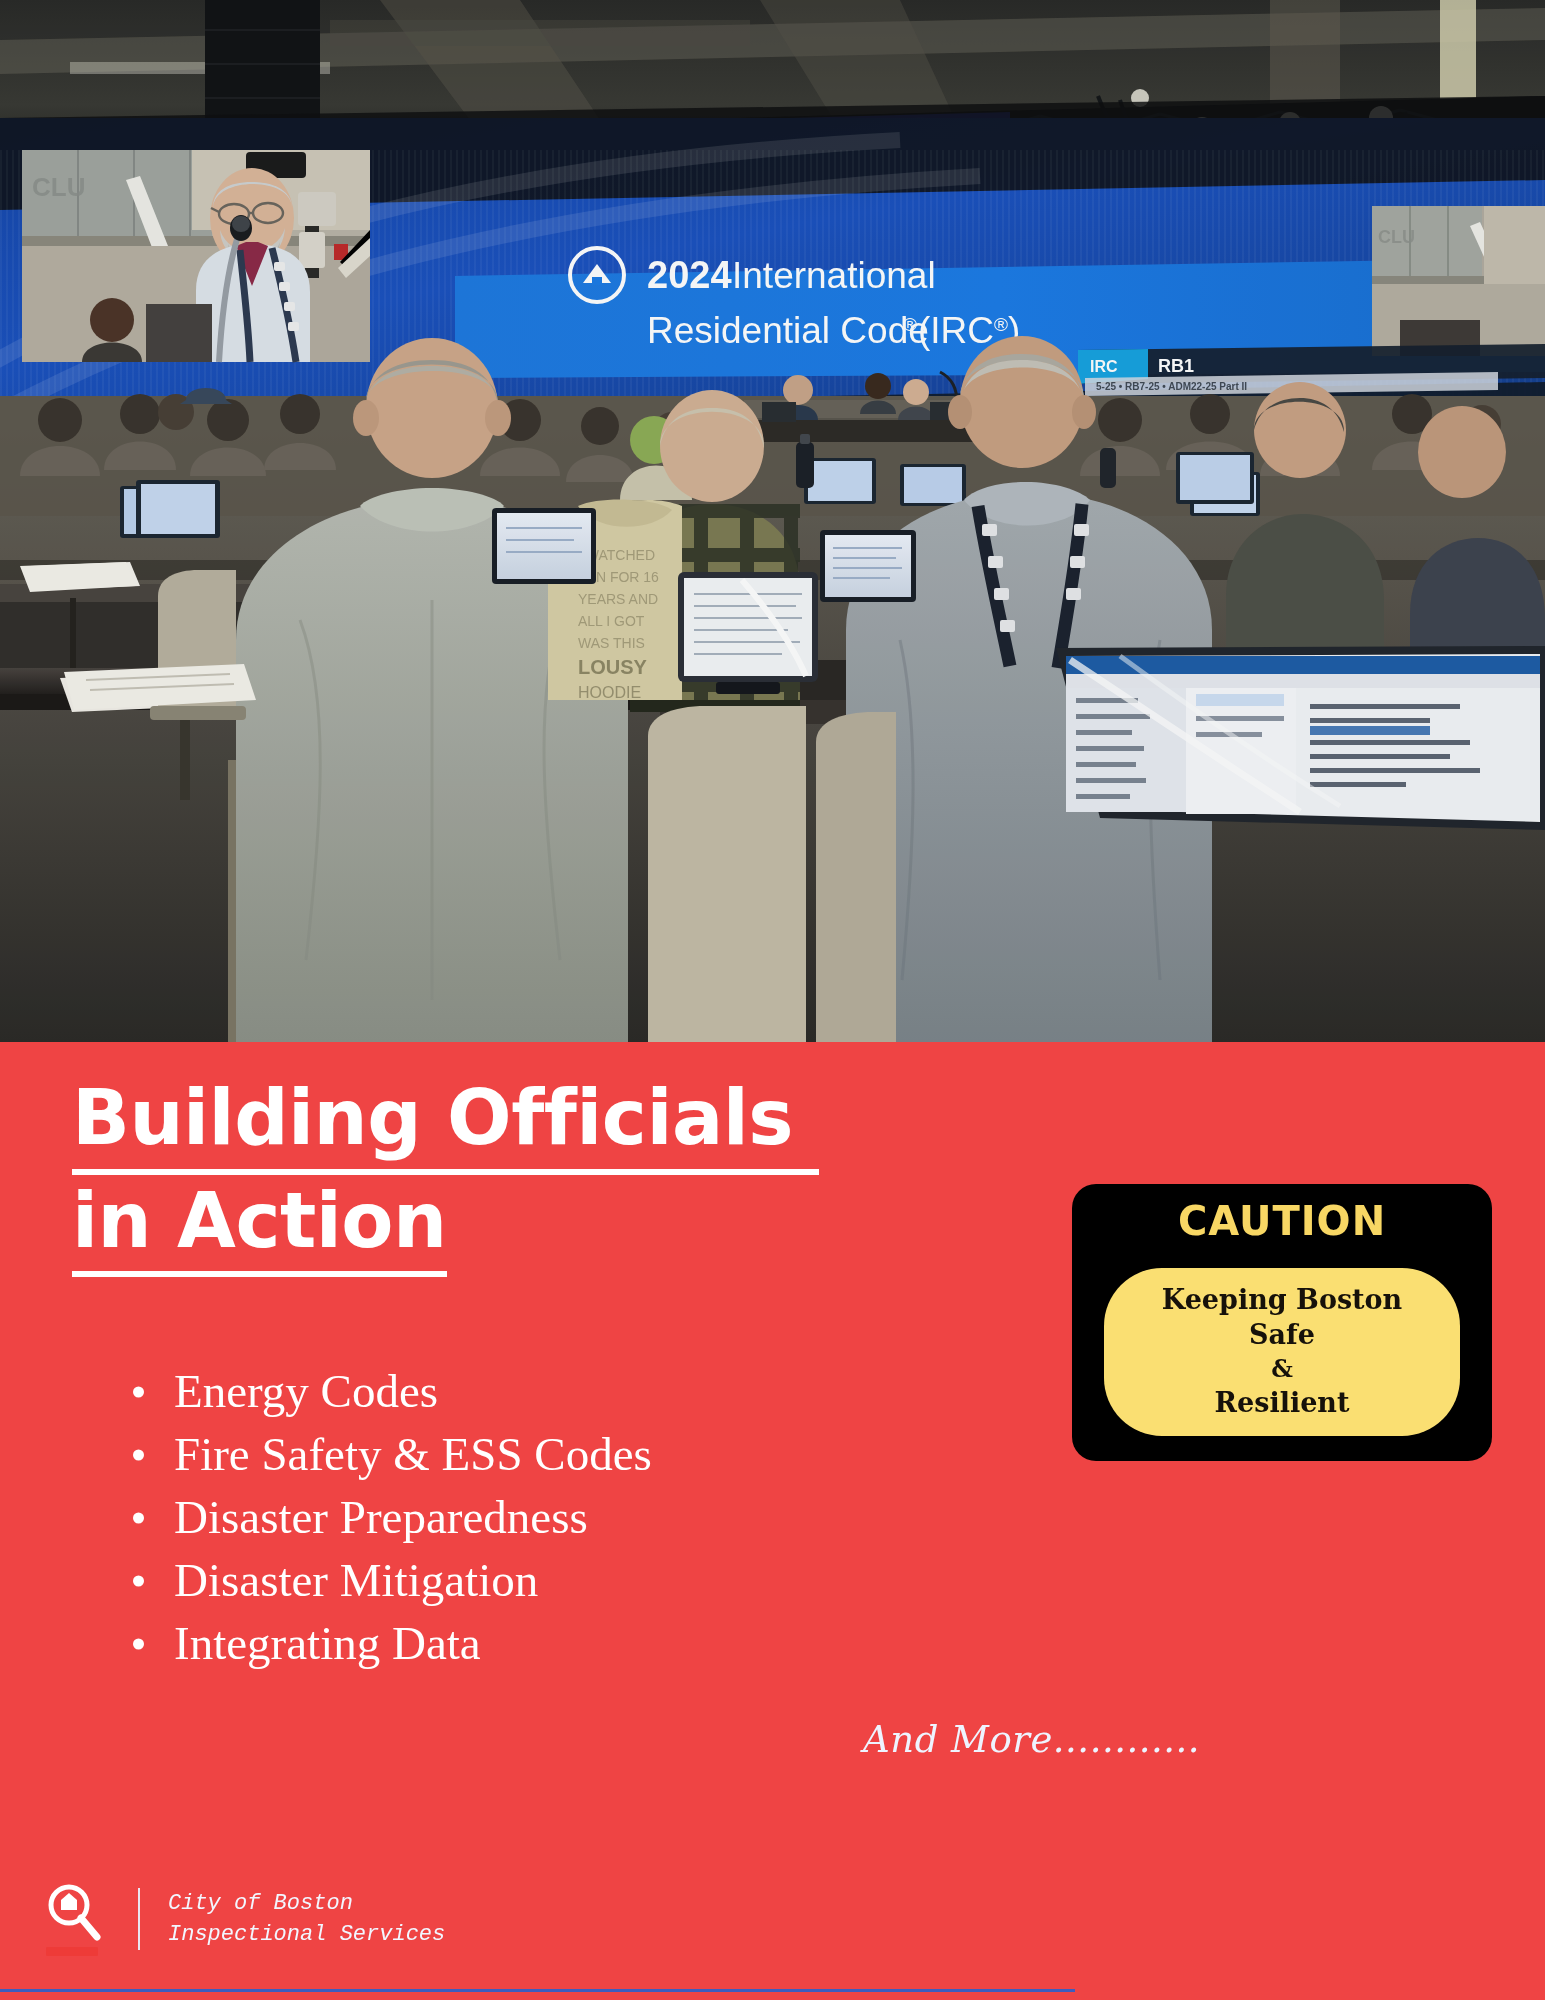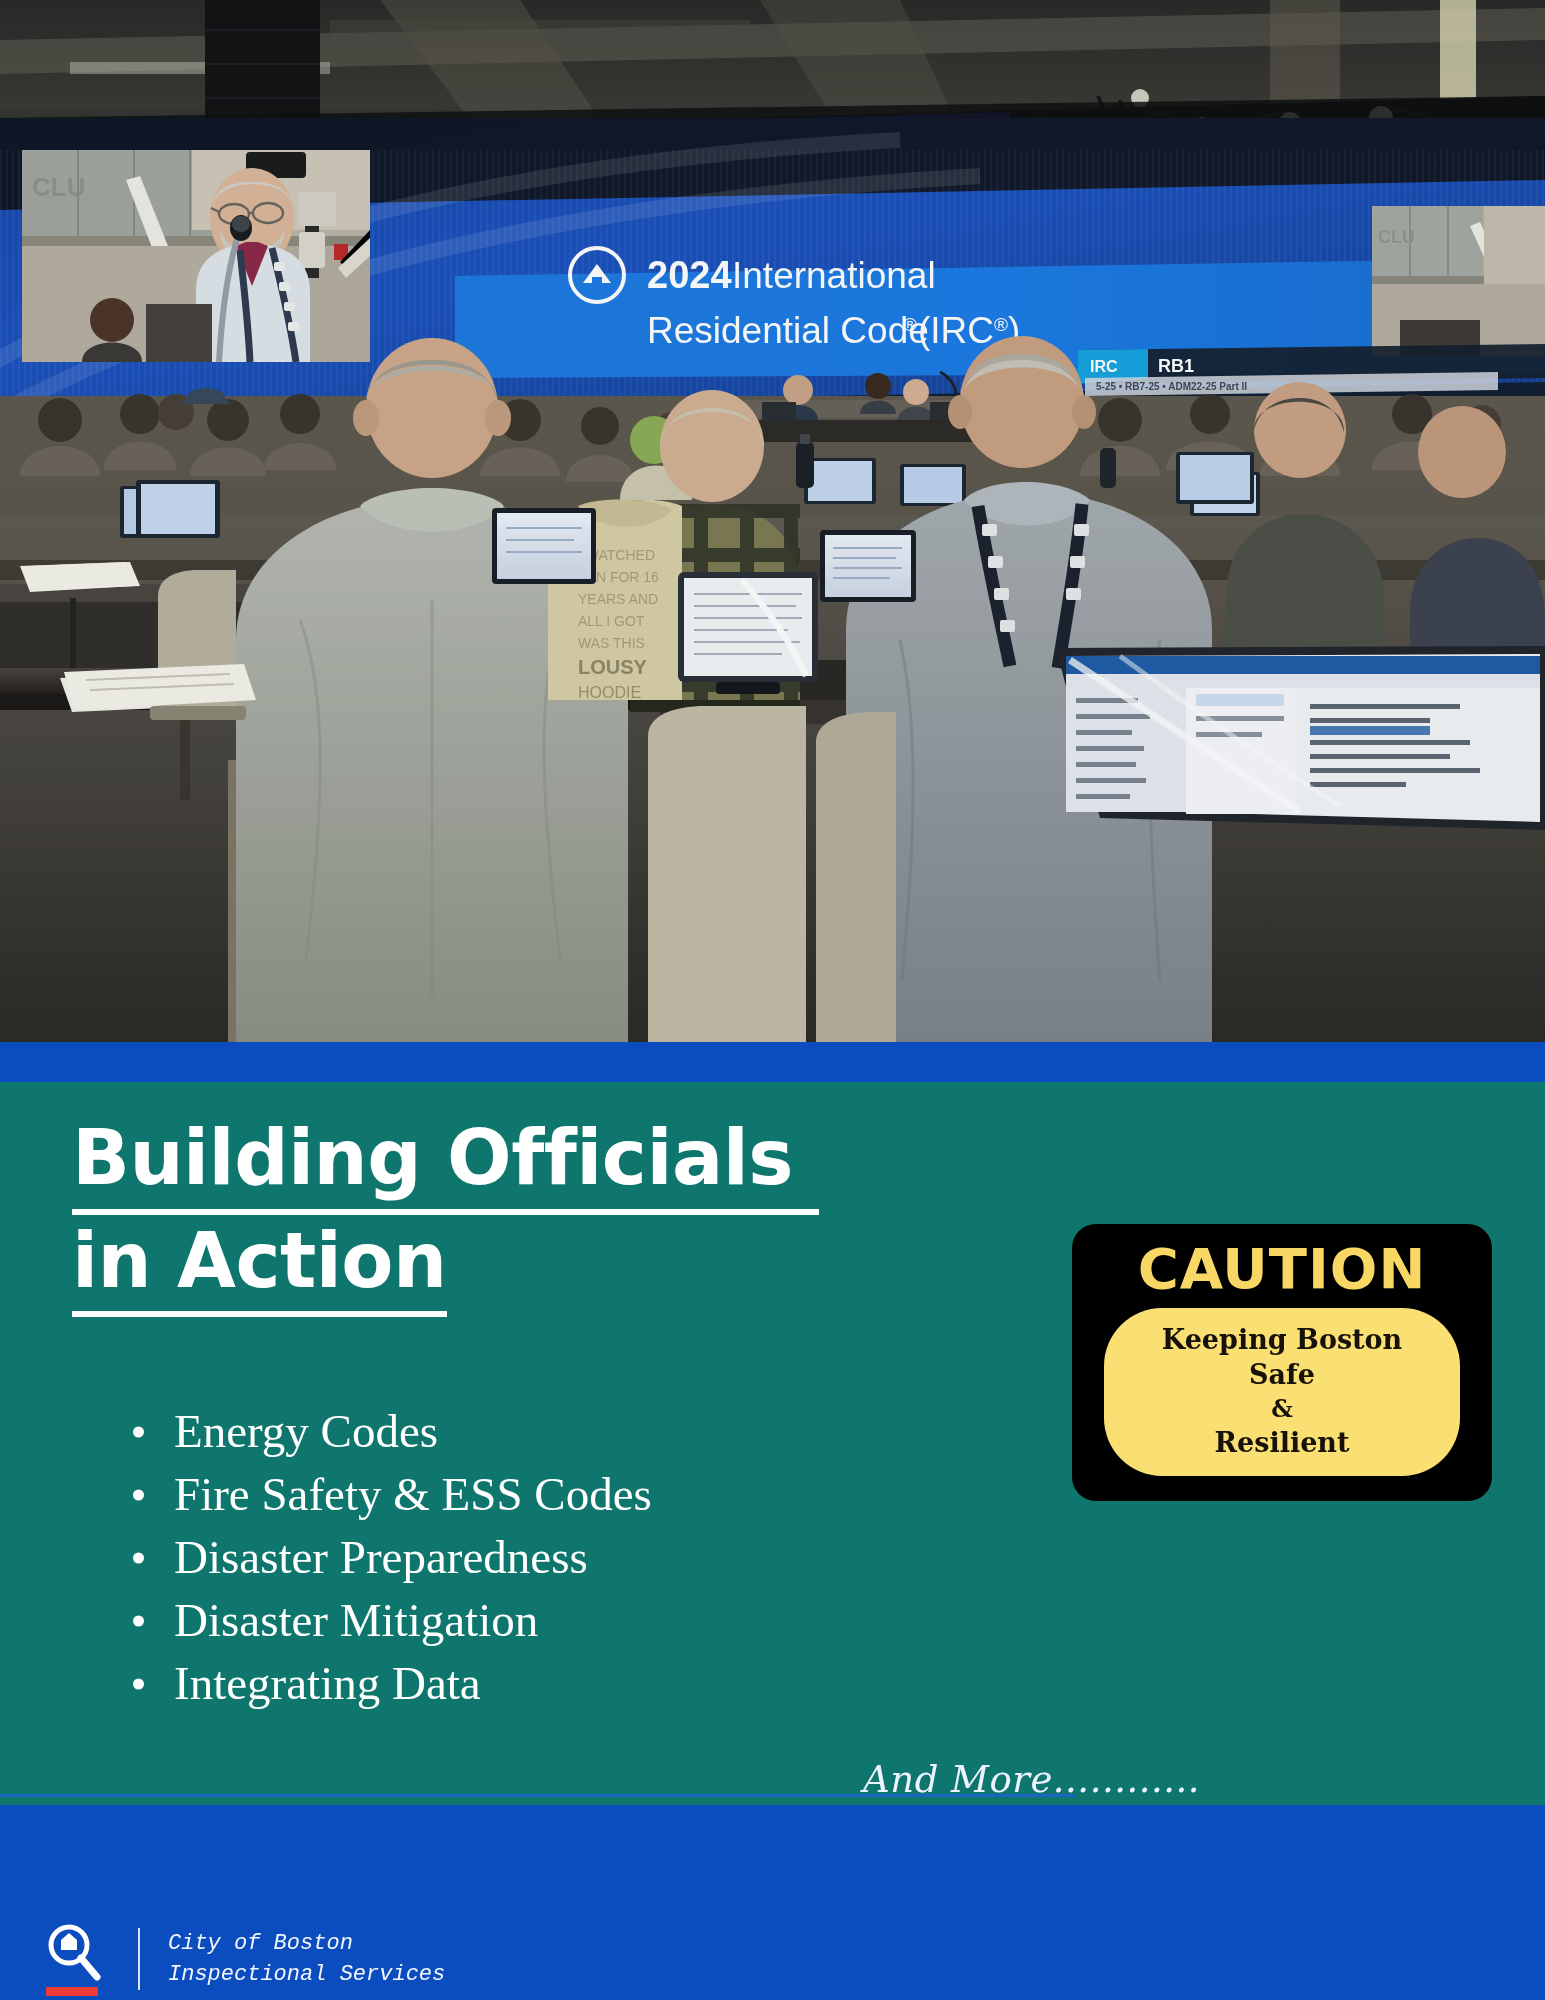--- a/index.html
+++ b/index.html
@@ -16,23 +16,22 @@
 
   
   .photo {
     position:absolute; left:0; top:0; width:1545px; height:1042px;
     overflow:hidden; background:#1b2129;
   }
   .photo-svg { position:absolute; left:0; top:0; width:1545px; height:1042px; display:block; }
 
   
   .panel {
-    position:absolute; left:0; top:1042px; width:1545px; height:723px;
-    background:#0f766e;
-    margin-top:40px;
+    position:absolute; left:0; top:1042px; width:1545px; height:958px;
+    background:#ef4444;
   }
   .panel-hairline{
     position:absolute; left:0; bottom:8px; width:1075px; height:3px;
     background:#1c62d4; opacity:.85;
   }
 
   
   .headline {
     position:absolute; left:72px; top:30px; width:920px;
     font-family:"DejaVu Sans", sans-serif;
@@ -101,21 +100,21 @@
     position:absolute; left:1072px; top:142px;
     width:420px; height:277px;
     background:#000000;
     border-radius:24px;
   }
   .caution-title {
     position:absolute; left:0; top:17px; width:100%;
     text-align:center;
     font-family:"DejaVu Sans", sans-serif;
     font-weight:700;
-    font-size:56px;
+    font-size:40px;
     line-height:1;
     color:#F8D764;
     letter-spacing:1px;
   }
   .caution-pill {
     position:absolute; left:32px; top:84px;
     width:356px; height:168px;
     background:#FADF72;
     border-radius:58px;
     display:flex; flex-direction:column;

